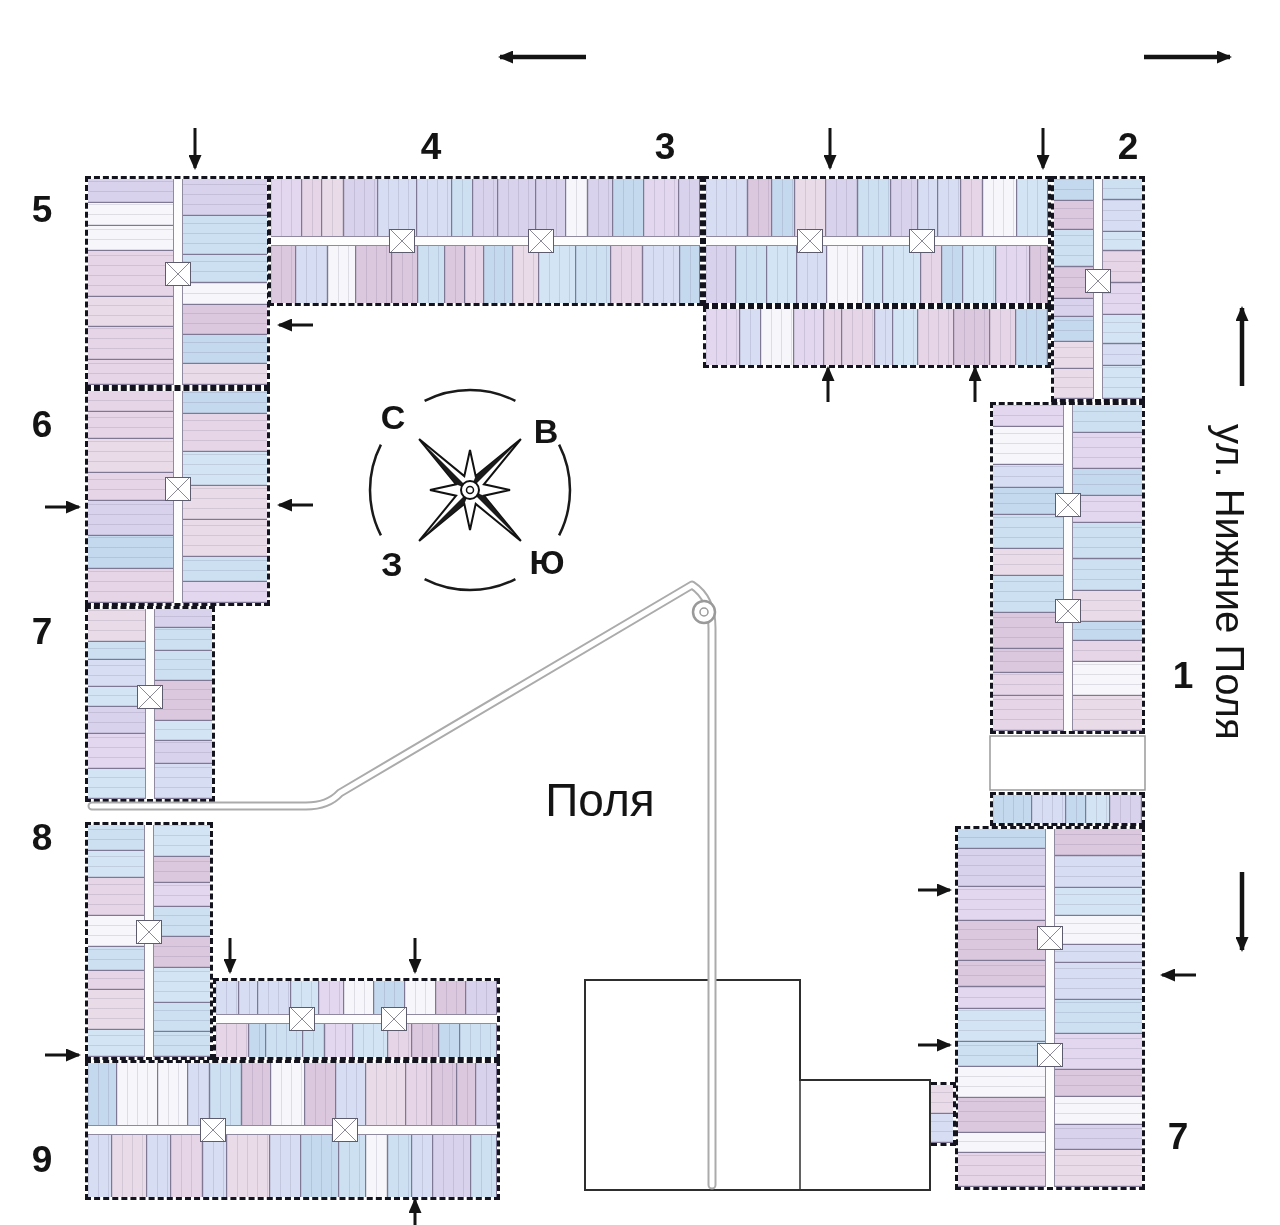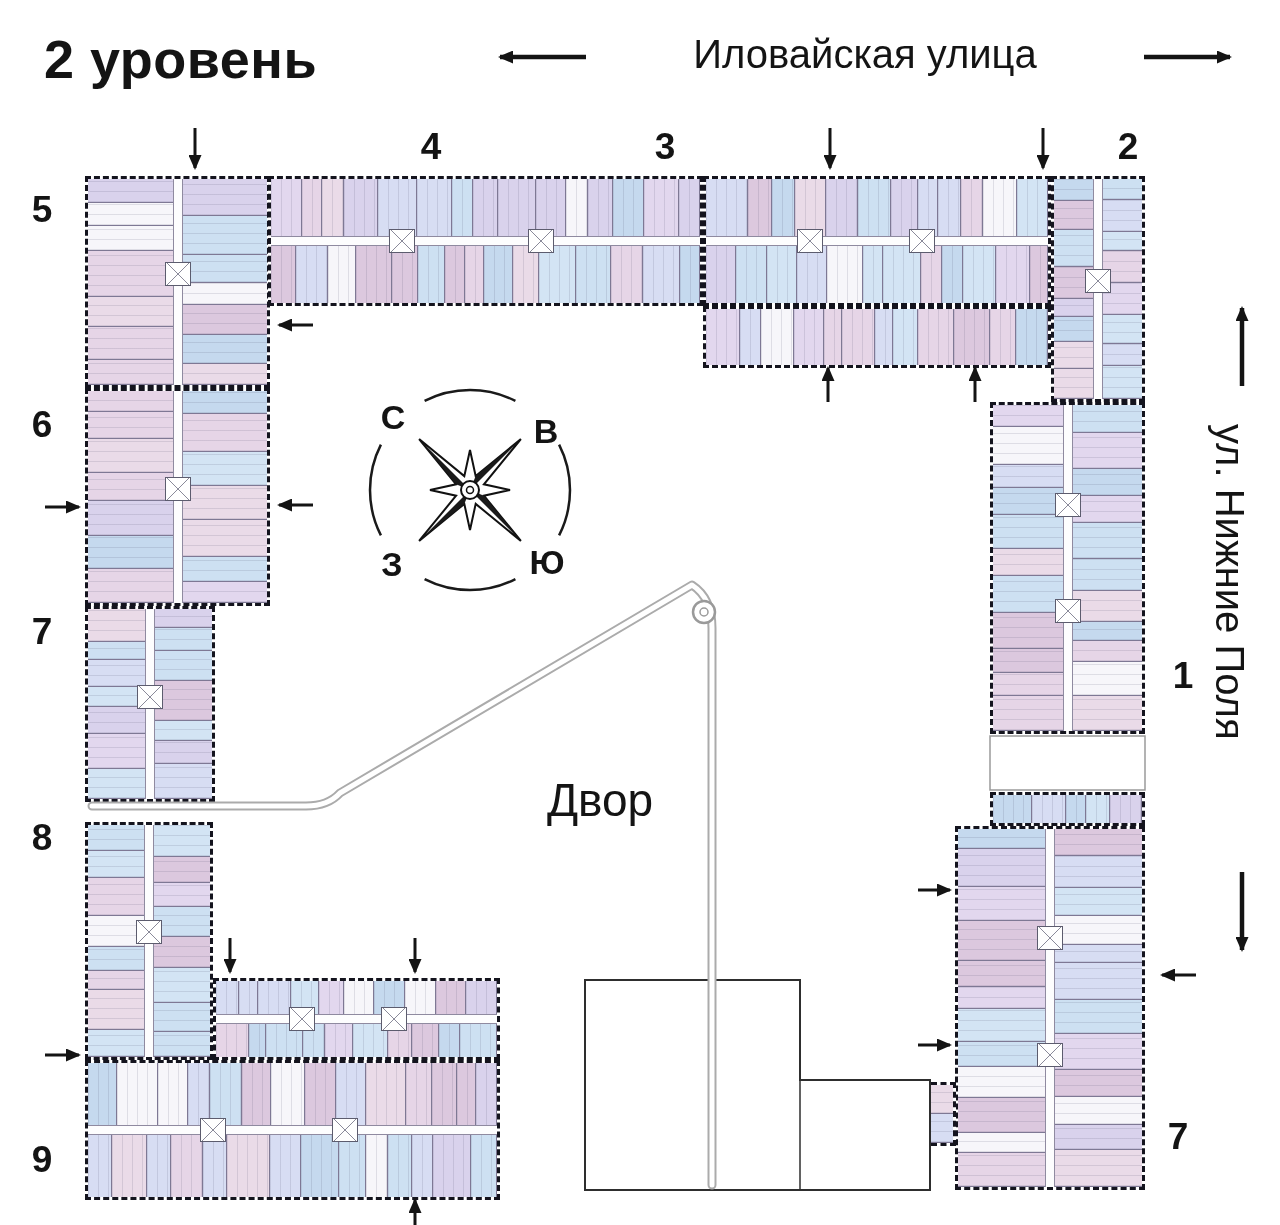--- a/index.html
+++ b/index.html
@@ -441,24 +441,22 @@
         <line x1="918" y1="890" x2="950" y2="890" stroke="#141414" stroke-width="3" marker-end="url(#ah)"></line>
         <line x1="918" y1="1045" x2="950" y2="1045" stroke="#141414" stroke-width="3" marker-end="url(#ah)"></line>
         <line x1="1196" y1="975" x2="1162" y2="975" stroke="#141414" stroke-width="3" marker-end="url(#ah)"></line>
         <line x1="45" y1="1055" x2="79" y2="1055" stroke="#141414" stroke-width="3" marker-end="url(#ah)"></line>
         <line x1="230" y1="938" x2="230" y2="972" stroke="#141414" stroke-width="3" marker-end="url(#ah)"></line>
         <line x1="415" y1="938" x2="415" y2="972" stroke="#141414" stroke-width="3" marker-end="url(#ah)"></line>
         <line x1="415" y1="1225" x2="415" y2="1200" stroke="#141414" stroke-width="3" marker-end="url(#ah)"></line>
       </g>
   </svg>
 
-  <div id="title">2 уровень</div>
-  <div class="street-top">Иловайская улица</div>
   <div class="street-right">ул. Нижние Поля</div>
-  <div class="dvor">Двор</div>
+  <div class="dvor">Поля</div>
   <div id="labels">
       <div class="label" style="left: 42px; top: 210px;">5</div>
       <div class="label" style="left: 431px; top: 147px;">4</div>
       <div class="label" style="left: 665px; top: 147px;">3</div>
       <div class="label" style="left: 1128px; top: 147px;">2</div>
       <div class="label" style="left: 42px; top: 425px;">6</div>
       <div class="label" style="left: 42px; top: 632px;">7</div>
       <div class="label" style="left: 42px; top: 838px;">8</div>
       <div class="label" style="left: 42px; top: 1160px;">9</div>
       <div class="label" style="left: 1183px; top: 676px;">1</div>

